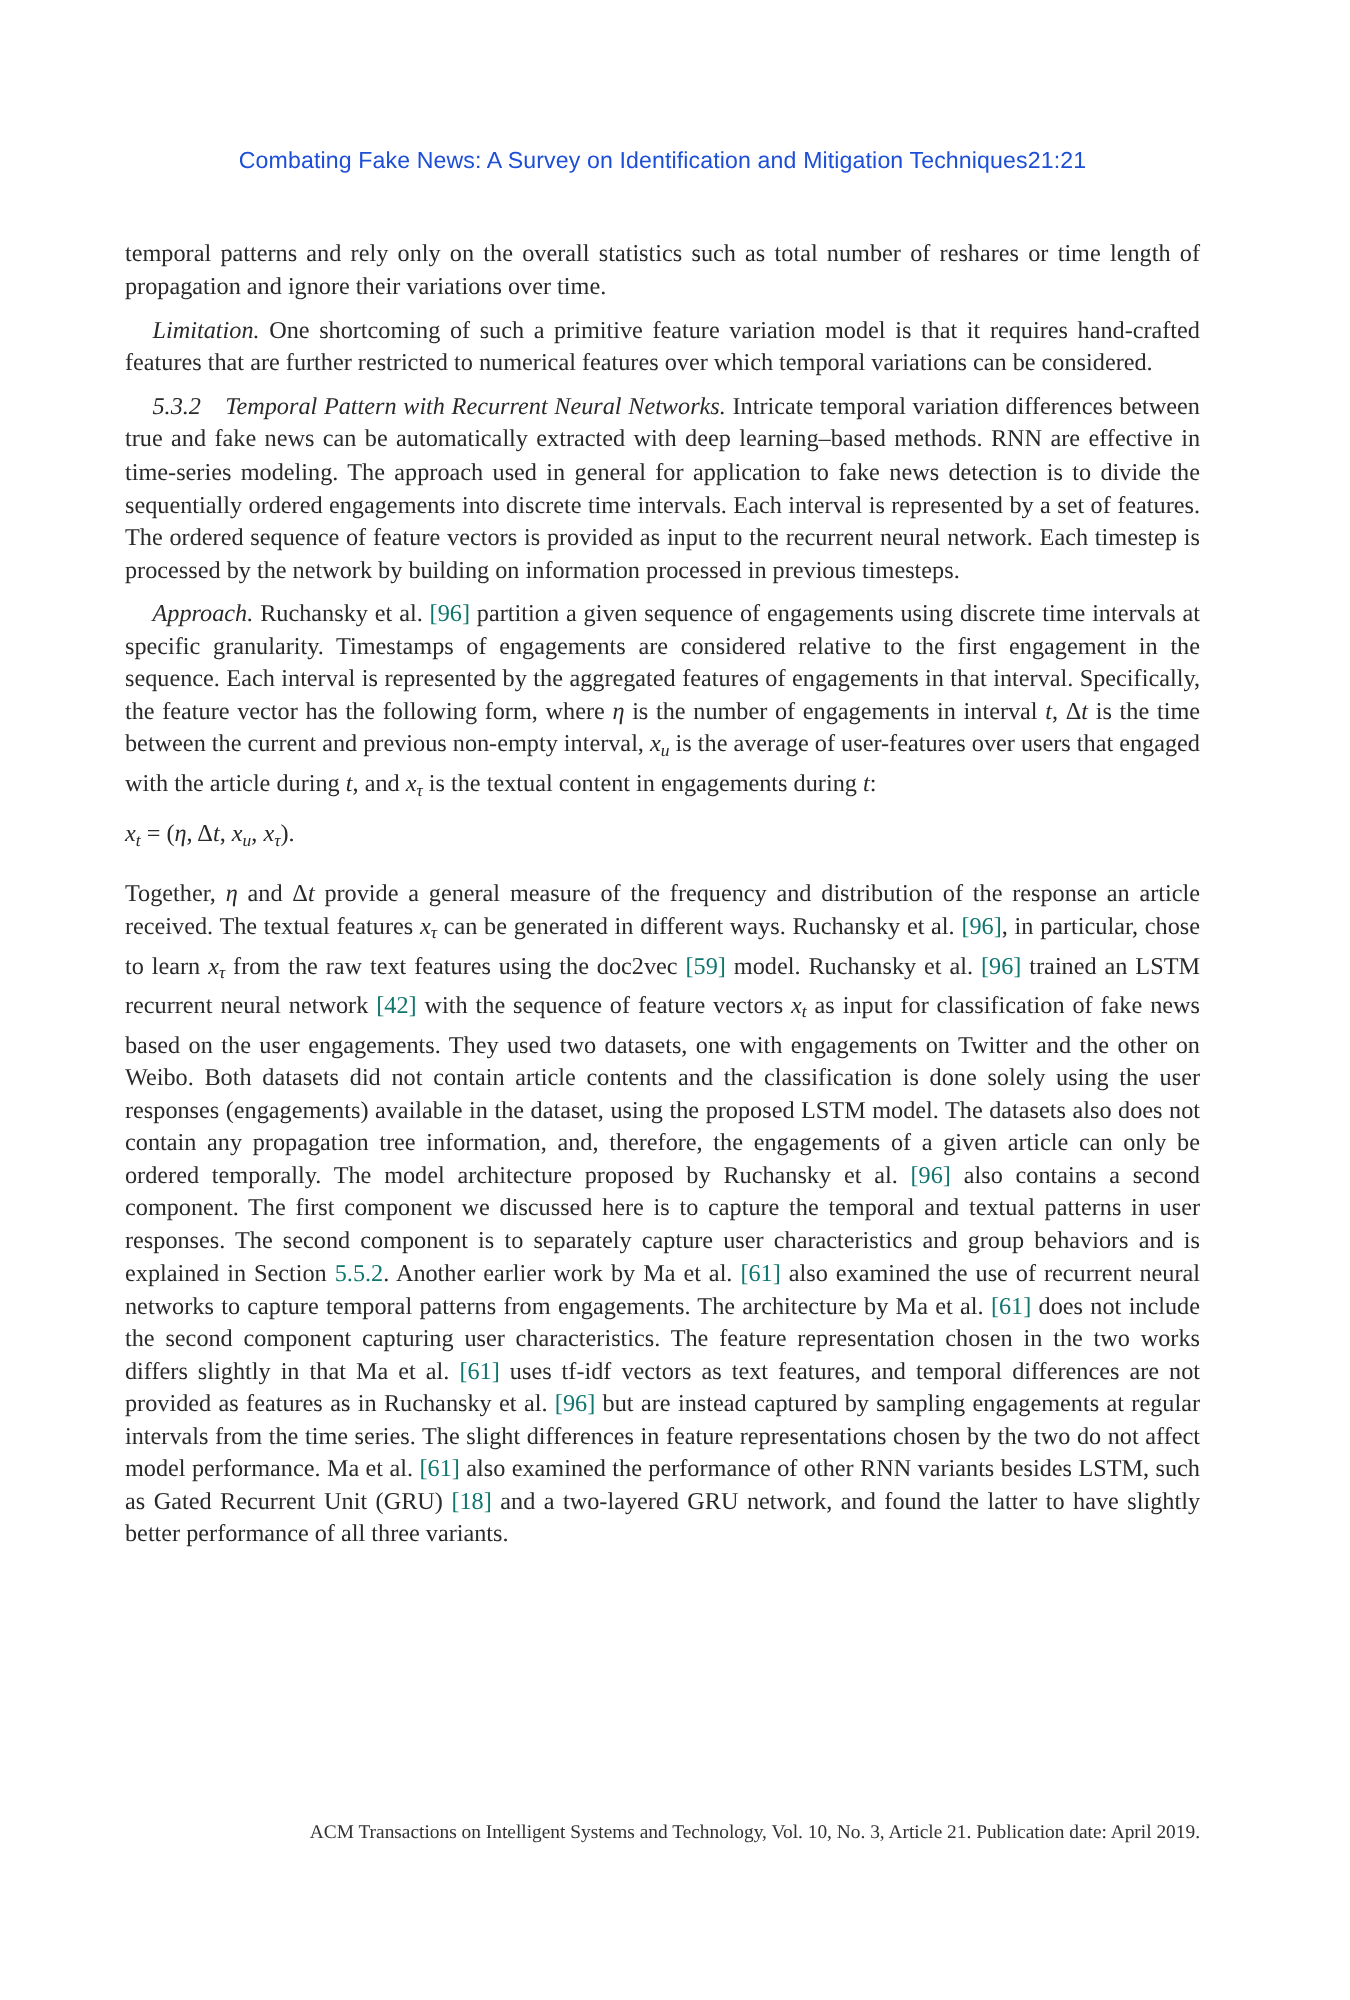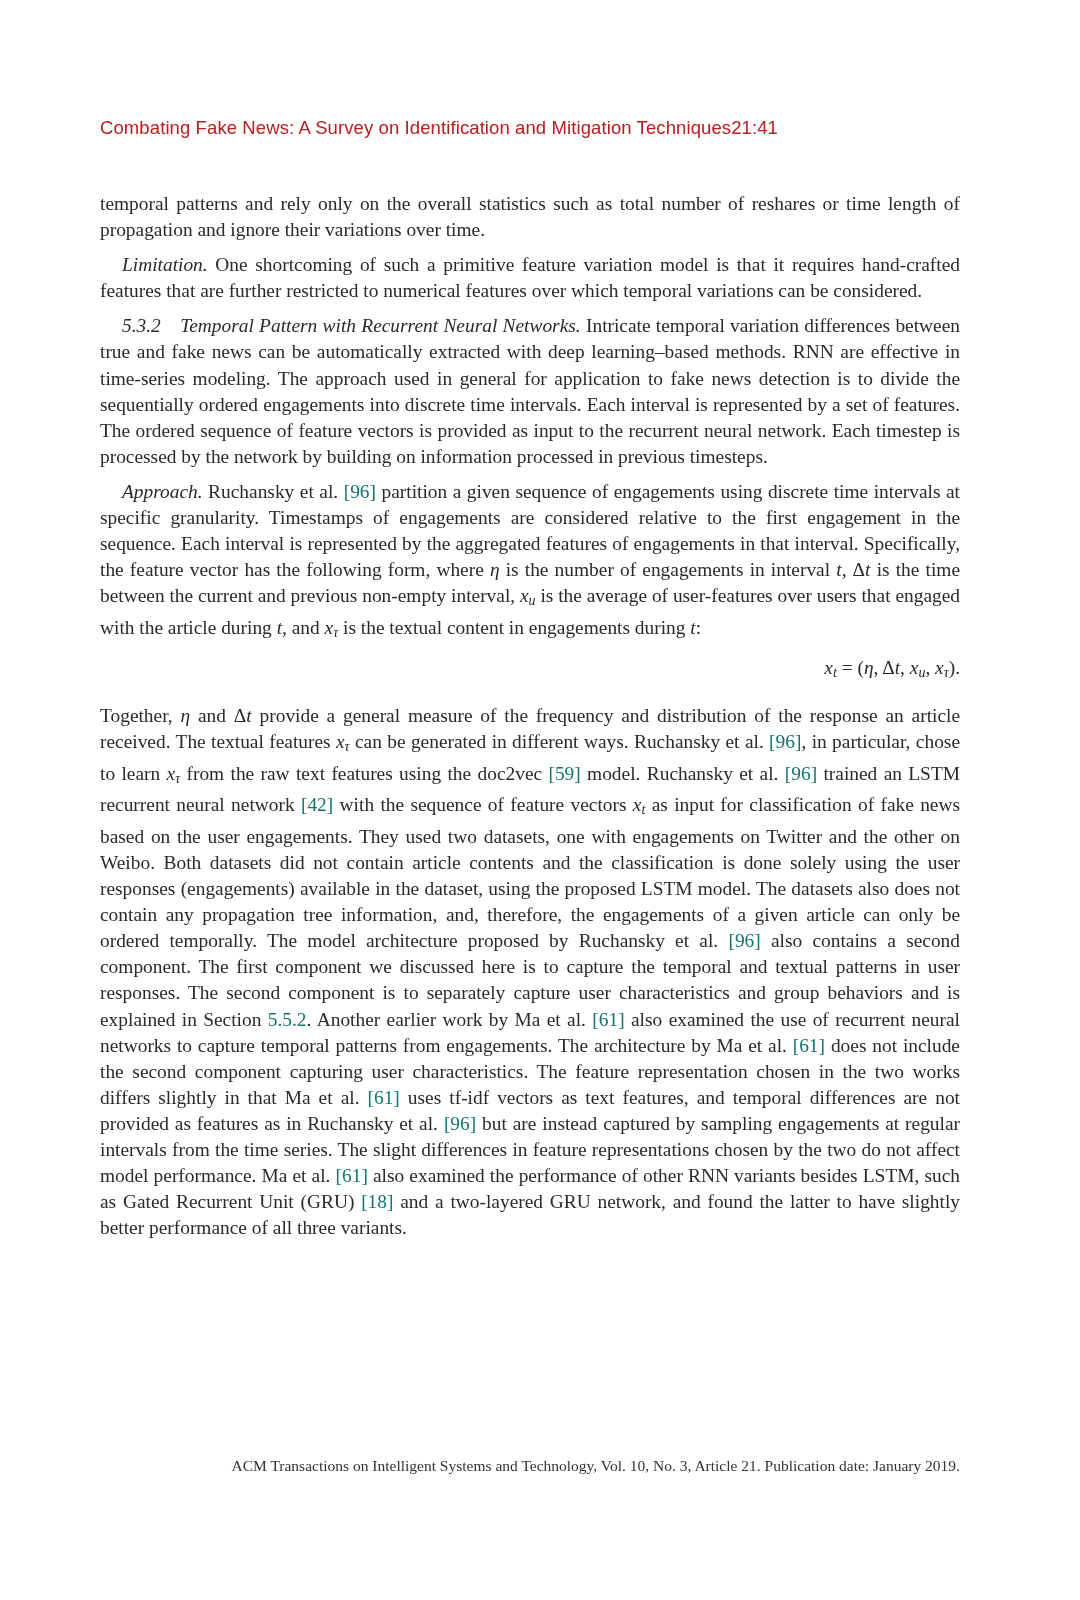--- a/index.html
+++ b/index.html
@@ -1,44 +1,44 @@
 <!DOCTYPE html>
 <html><head>
 <meta charset="utf-8">
 <style>
   html, body { margin: 0; padding: 0; background: #ffffff; }
   body { width: 1080px; height: 1600px; position: relative; overflow: hidden;
          font-family: "Liberation Serif", "DejaVu Serif", serif; color: #2a2a2a; }
   .running-head { position: absolute; left: 100px; top: 117px; width: 860px;
-                  display: flex; justify-content: flex-start;
+                  display: flex; justify-content: center;
                   font-family: "Liberation Sans", "DejaVu Sans", sans-serif;
-                  font-size: 18.5px; color: #b91c1c; letter-spacing: 0.1px; }
+                  font-size: 18.5px; color: #1d4ed8; letter-spacing: 0.1px; }
   .body { position: absolute; left: 100px; top: 175px; width: 860px;
           font-size: 19.4px; line-height: 26.1px; text-align: justify; }
   .body p { margin: 0 0 9px 0; text-indent: 0; }
   .body p.indent { text-indent: 22px; }
   .body p.cont { text-indent: 0; margin-top: 16px; }
   .it { font-style: italic; }
   .cite { color: #0f766e; }
   .sub { font-size: 0.72em; vertical-align: -0.25em; font-style: italic; }
-  .equation { text-align: right; margin: 6px 0 15px 0; font-style: italic; }
+  .equation { text-align: left; margin: 6px 0 15px 0; font-style: italic; }
   .equation .up { font-style: normal; }
   .footer { position: absolute; left: 160px; top: 1457px; width: 800px; text-align: right;
             font-size: 15.5px; color: #333; }
 </style>
 </head>
 <body>
 
 <div class="running-head">
   <span>Combating Fake News: A Survey on Identification and Mitigation Techniques</span>
-  <span>21:41</span>
+  <span>21:21</span>
 </div>
 
 <div class="body" id="body">
     <p class="cont"><span>temporal patterns and rely only on the overall statistics such as total number of reshares or time length of propagation and ignore their variations over time.</span></p>
     <p class="indent"><span class="it">Limitation.</span><span> One shortcoming of such a primitive feature variation model is that it requires hand-crafted features that are further restricted to numerical features over which temporal variations can be considered.</span></p>
     <p class="indent"><span class="it">5.3.2 Temporal Pattern with Recurrent Neural Networks.</span><span> Intricate temporal variation differences between true and fake news can be automatically extracted with deep learning–based methods. RNN are effective in time-series modeling. The approach used in general for application to fake news detection is to divide the sequentially ordered engagements into discrete time intervals. Each interval is represented by a set of features. The ordered sequence of feature vectors is provided as input to the recurrent neural network. Each timestep is processed by the network by building on information processed in previous timesteps.</span></p>
     <p class="indent"><span class="it">Approach.</span><span> Ruchansky et al. </span><a class="cite">[96]</a><span> partition a given sequence of engagements using discrete time intervals at specific granularity. Timestamps of engagements are considered relative to the first engagement in the sequence. Each interval is represented by the aggregated features of engagements in that interval. Specifically, the feature vector has the following form, where </span><span class="it">η</span><span> is the number of engagements in interval </span><span class="it">t</span><span>, Δ</span><span class="it">t</span><span> is the time between the current and previous non-empty interval, </span><span class="it">x</span><span class="sub">u</span><span> is the average of user-features over users that engaged with the article during </span><span class="it">t</span><span>, and </span><span class="it">x</span><span class="sub">τ</span><span> is the textual content in engagements during </span><span class="it">t</span><span>:</span></p>
     <div class="equation"><span class="it">x</span><span class="sub">t</span><span class="up"> = (</span><span class="it">η</span><span class="up">, Δ</span><span class="it">t</span><span class="up">, </span><span class="it">x</span><span class="sub">u</span><span class="up">, </span><span class="it">x</span><span class="sub">τ</span><span class="up">).</span></div>
     <p class="cont"><span>Together, </span><span class="it">η</span><span> and Δ</span><span class="it">t</span><span> provide a general measure of the frequency and distribution of the response an article received. The textual features </span><span class="it">x</span><span class="sub">τ</span><span> can be generated in different ways. Ruchansky et al. </span><a class="cite">[96]</a><span>, in particular, chose to learn </span><span class="it">x</span><span class="sub">τ</span><span> from the raw text features using the doc2vec </span><a class="cite">[59]</a><span> model. Ruchansky et al. </span><a class="cite">[96]</a><span> trained an LSTM recurrent neural network </span><a class="cite">[42]</a><span> with the sequence of feature vectors </span><span class="it">x</span><span class="sub">t</span><span> as input for classification of fake news based on the user engagements. They used two datasets, one with engagements on Twitter and the other on Weibo. Both datasets did not contain article contents and the classification is done solely using the user responses (engagements) available in the dataset, using the proposed LSTM model. The datasets also does not contain any propagation tree information, and, therefore, the engagements of a given article can only be ordered temporally. The model architecture proposed by Ruchansky et al. </span><a class="cite">[96]</a><span> also contains a second component. The first component we discussed here is to capture the temporal and textual patterns in user responses. The second component is to separately capture user characteristics and group behaviors and is explained in Section </span><a class="cite">5.5.2</a><span>. Another earlier work by Ma et al. </span><a class="cite">[61]</a><span> also examined the use of recurrent neural networks to capture temporal patterns from engagements. The architecture by Ma et al. </span><a class="cite">[61]</a><span> does not include the second component capturing user characteristics. The feature representation chosen in the two works differs slightly in that Ma et al. </span><a class="cite">[61]</a><span> uses tf-idf vectors as text features, and temporal differences are not provided as features as in Ruchansky et al. </span><a class="cite">[96]</a><span> but are instead captured by sampling engagements at regular intervals from the time series. The slight differences in feature representations chosen by the two do not affect model performance. Ma et al. </span><a class="cite">[61]</a><span> also examined the performance of other RNN variants besides LSTM, such as Gated Recurrent Unit (GRU) </span><a class="cite">[18]</a><span> and a two-layered GRU network, and found the latter to have slightly better performance of all three variants.</span></p>
   </div>
 
-<div class="footer">ACM Transactions on Intelligent Systems and Technology, Vol. 10, No. 3, Article 21. Publication date: January 2019.</div>
+<div class="footer">ACM Transactions on Intelligent Systems and Technology, Vol. 10, No. 3, Article 21. Publication date: April 2019.</div>
 
 </body></html>

